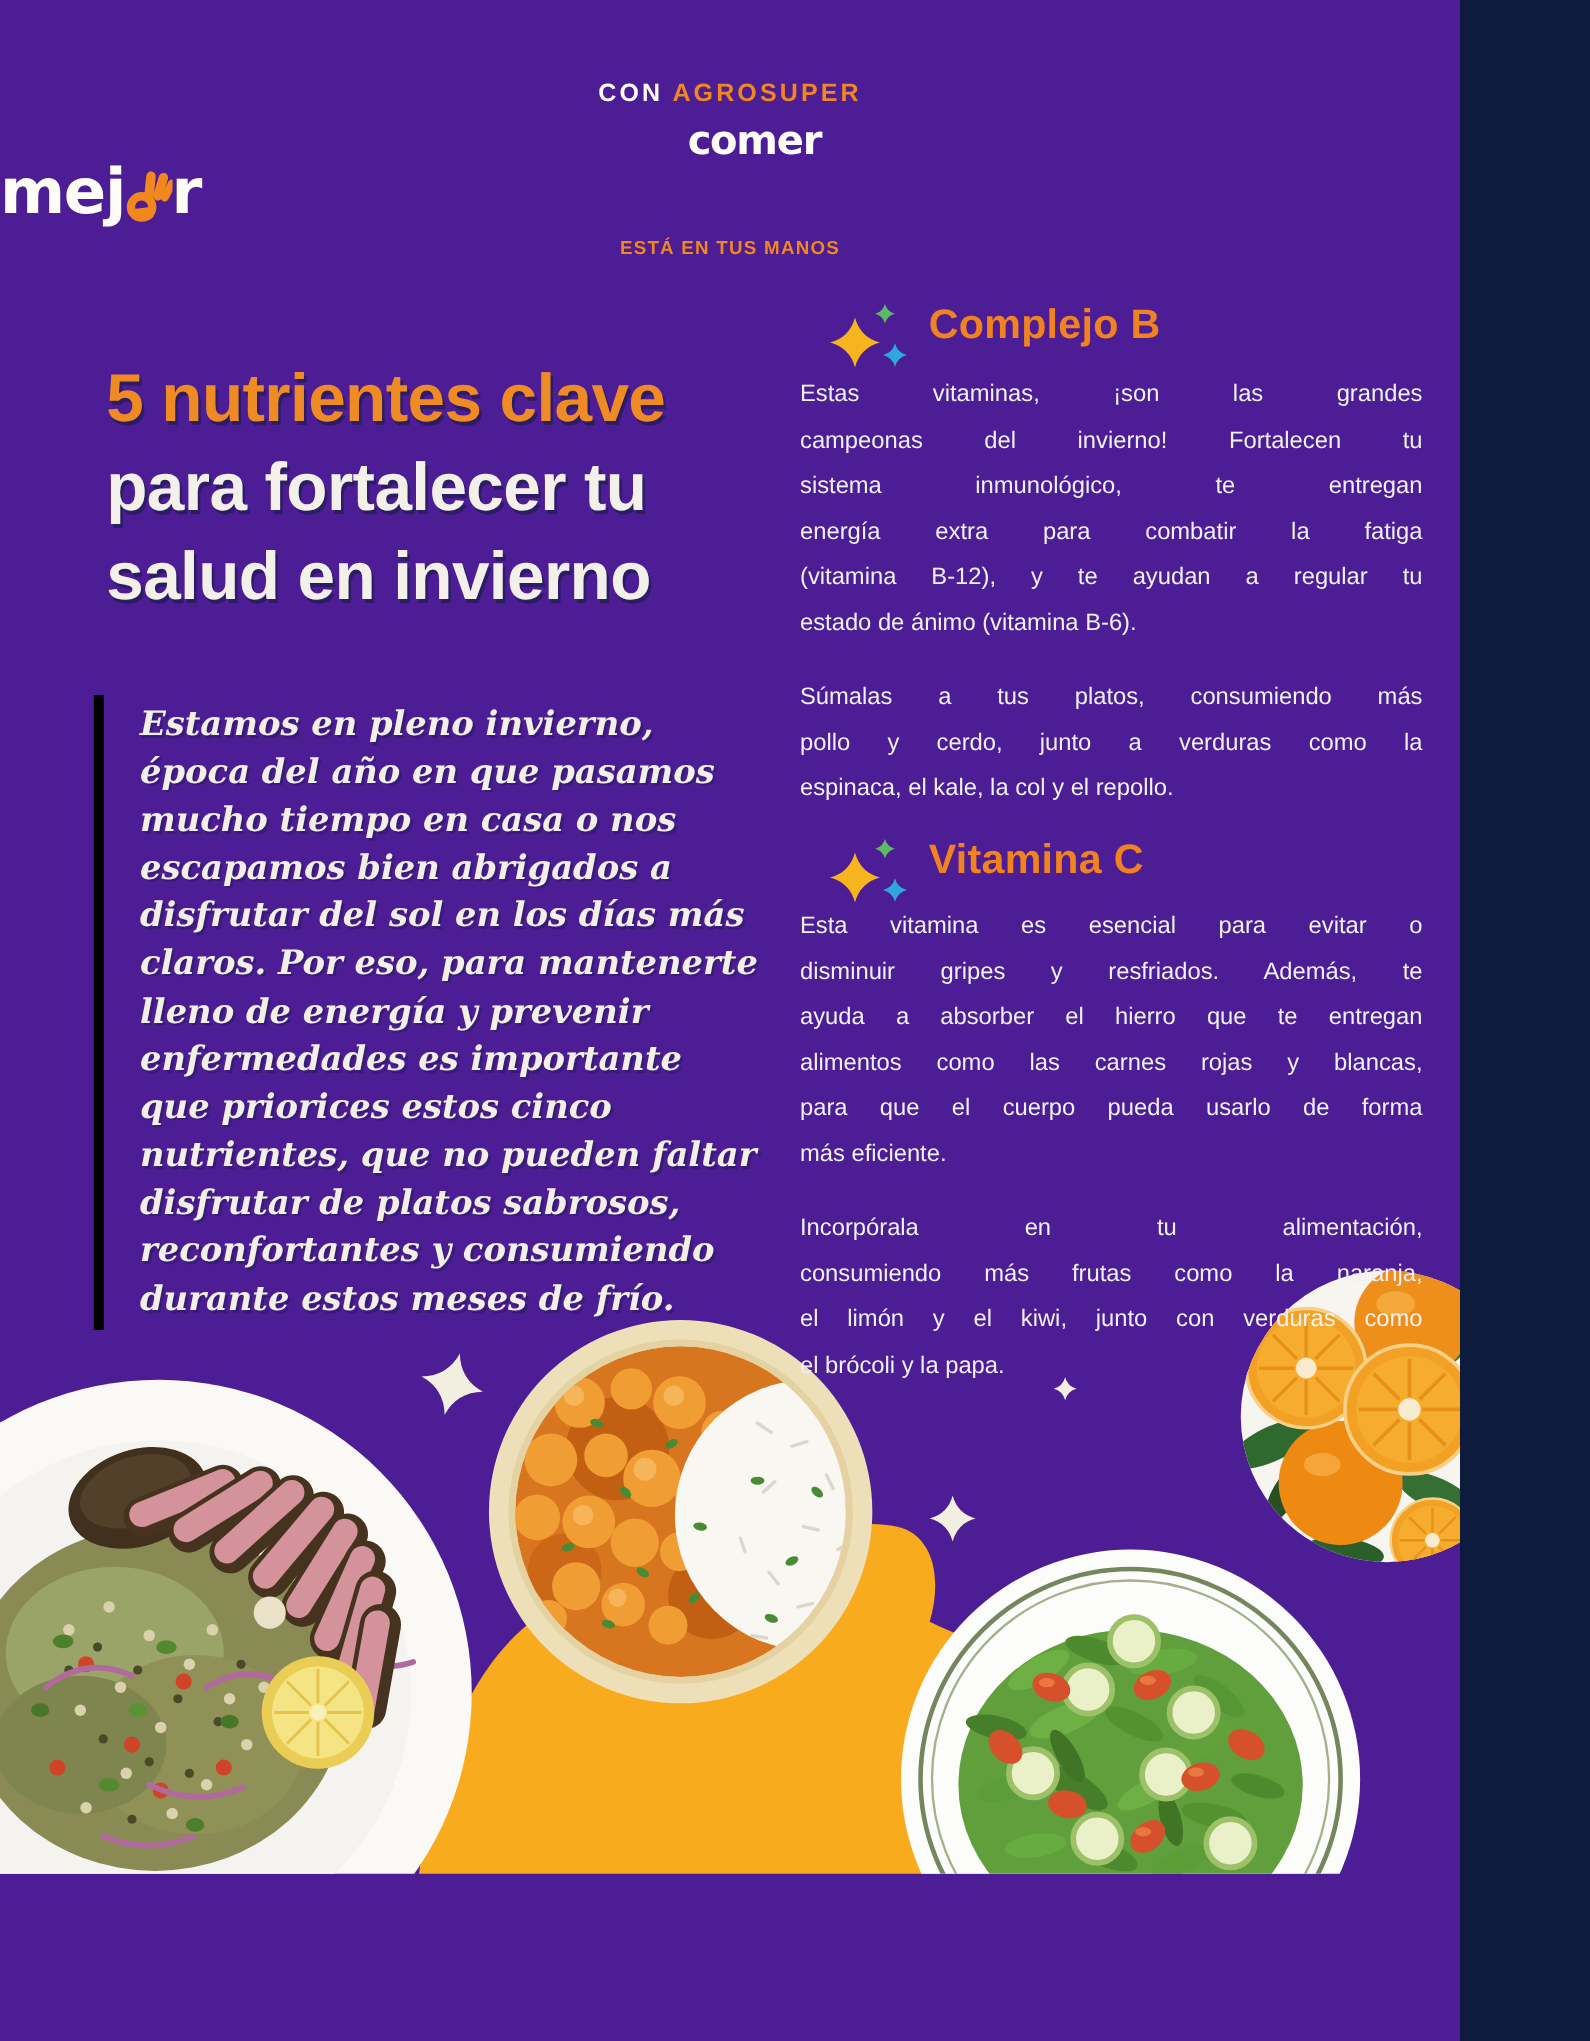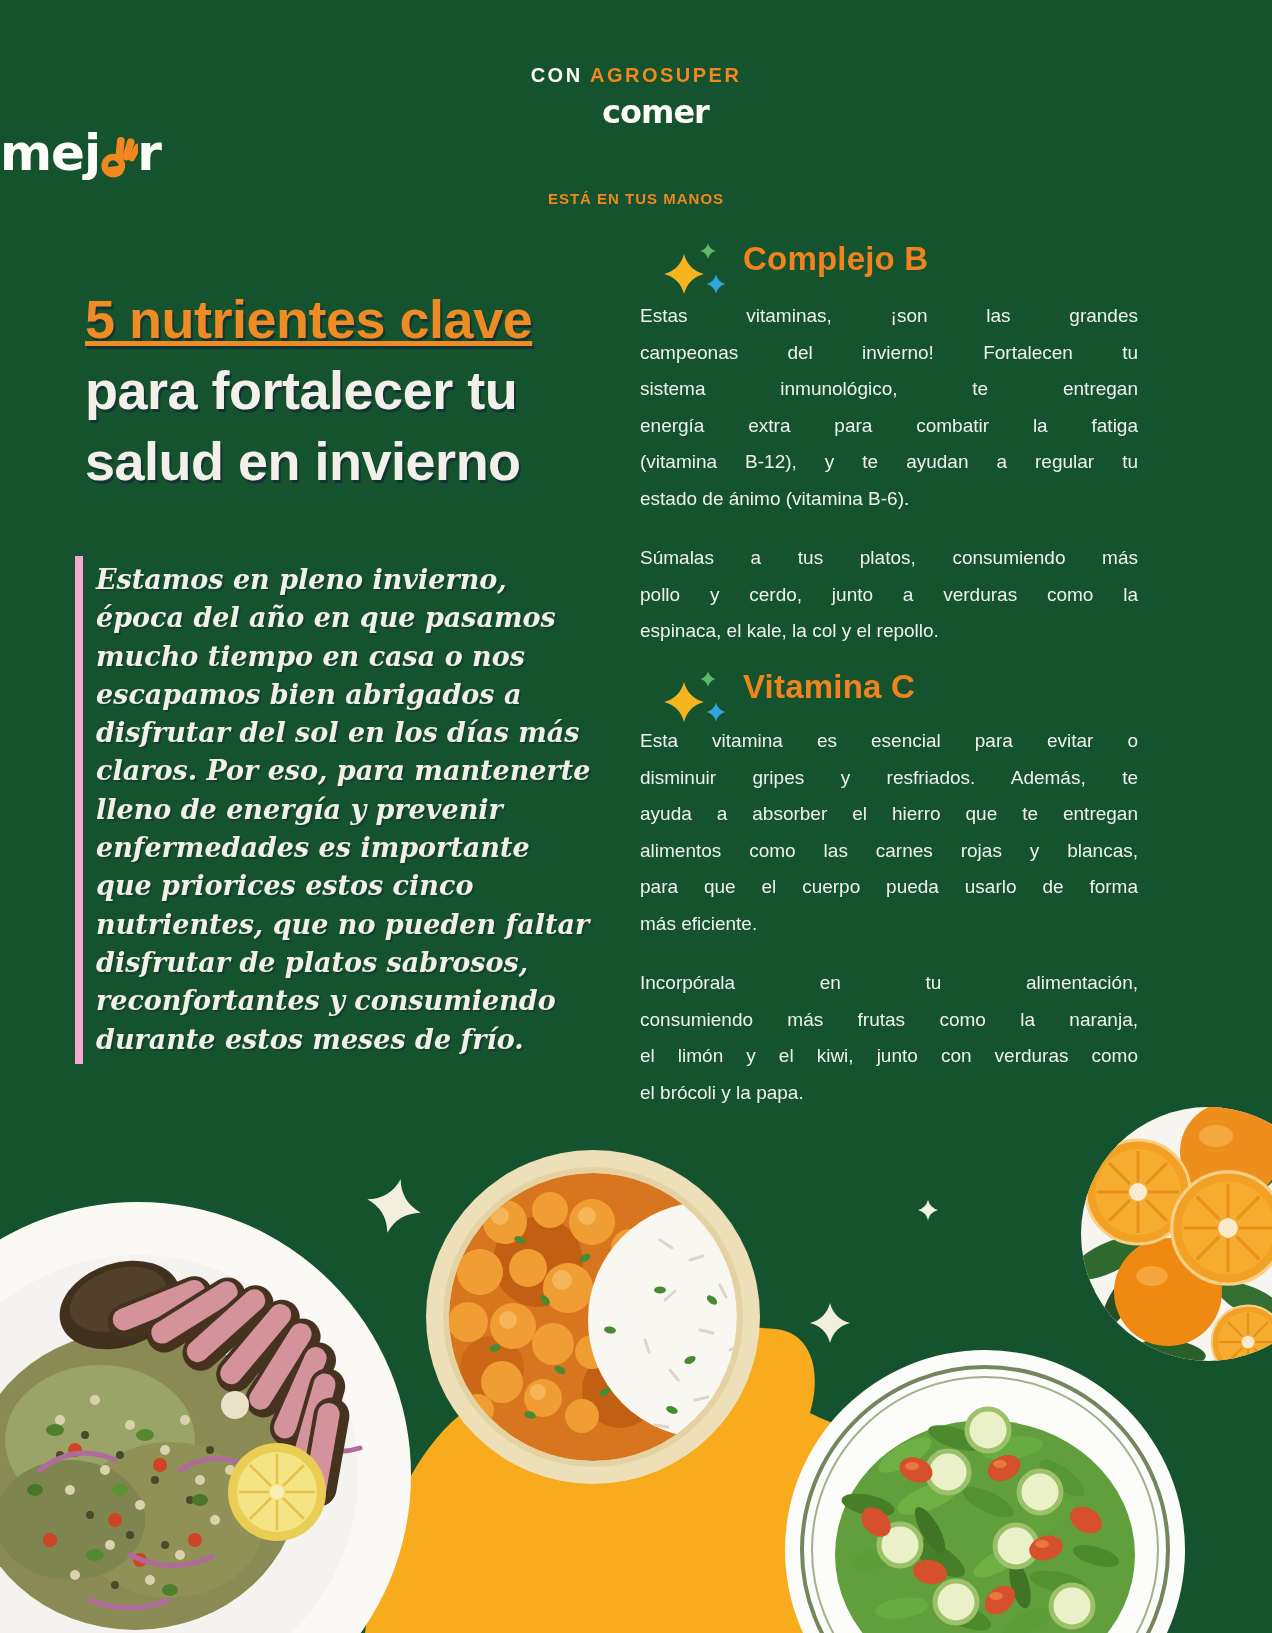--- a/index.html
+++ b/index.html
@@ -1,39 +1,39 @@
 <!DOCTYPE html>
 <html><head>
 <meta charset="utf-8">
 <style>
   html,body{margin:0;padding:0;background:#0d1b3d;}
   .canvas{
-    position:relative;width:1272px;height:1633px;overflow:hidden;
-    background:#14532d;
+    position:relative;width:1168px;height:1633px;overflow:hidden;
+    background:#4c1d95;
     font-family:"Liberation Sans",sans-serif;
   }
   .art{position:absolute;inset:0;z-index:0;}
   
   .logo{position:absolute;top:64px;left:0;right:0;text-align:center;z-index:2;color:#FDFCF7;}
   .logo-top{font-weight:700;font-size:20px;line-height:22px;letter-spacing:2.5px;}
   .logo-top .agro{color:#F0871F;}
   .logo-word1{font-family:"DejaVu Sans",sans-serif;font-weight:700;font-size:32px;line-height:42px;letter-spacing:-1px;margin-top:5px;margin-left:39px;}
   .logo-word2{font-family:"DejaVu Sans",sans-serif;font-weight:700;font-size:50px;line-height:40px;letter-spacing:-1px;display:flex;align-items:flex-start;}
   .logo-word2 .hand{margin:2px -1px 0 0;}
   .logo-tag{font-weight:700;font-size:15px;letter-spacing:1px;color:#F0871F;margin-top:11px;}
   
   .title{position:absolute;left:85px;top:284px;width:520px;margin:0;z-index:2;
     font-weight:700;font-size:54px;line-height:71px;letter-spacing:-0.5px;
     text-shadow:2px 3px 0 rgba(16,27,60,.55);}
   .title span{display:block;}
-  .t-orange{color:#EE8B24;text-decoration:underline;}
+  .t-orange{color:#EE8B24;}
   .t-white{color:#F2F0E9;}
   
   .intro{position:absolute;left:75px;top:556px;width:515px;z-index:2;
-    border-left:8px solid #f9a8d4;padding:5px 0 5px 13px;
+    border-left:8px solid #000000;padding:5px 0 5px 29px;
     font-family:"DejaVu Serif",serif;font-style:italic;font-weight:700;
     font-size:27px;line-height:38.3px;color:#F2EFE6;
     text-shadow:2px 2px 0 rgba(16,27,60,.35);}
   .intro .line{white-space:nowrap;}
   
   .sec-head{position:absolute;left:658px;height:62px;display:flex;gap:13px;z-index:2;}
   .sec-head h2{margin:0;font-weight:700;font-size:33px;color:#F0831F;letter-spacing:0.2px;}
   .h-b{top:240px;}
   .h-c{top:668px;}
   .para{position:absolute;left:640px;width:498px;z-index:2;color:#EFF1F0;

